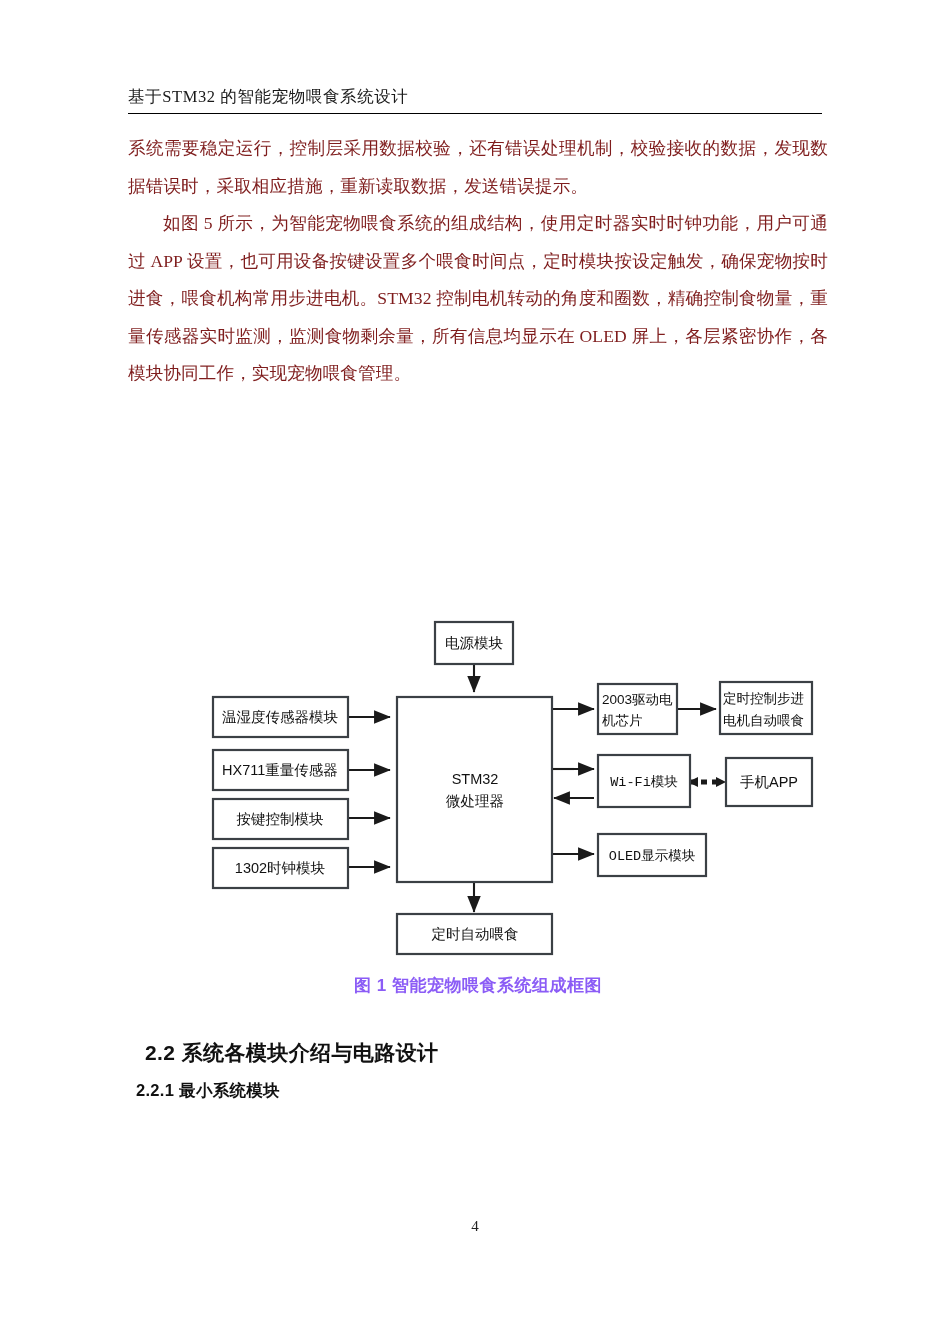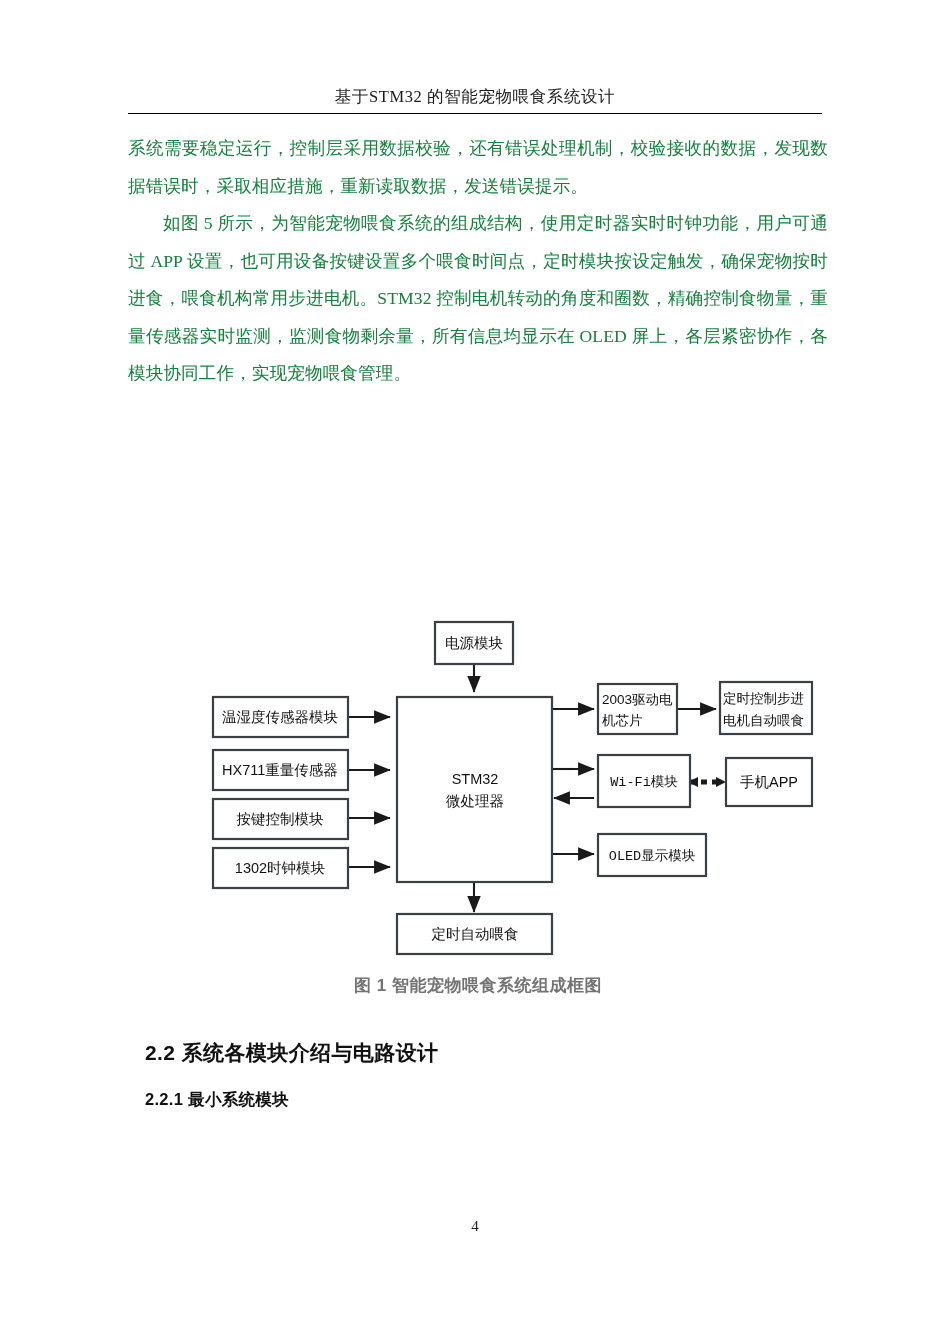--- a/index.html
+++ b/index.html
@@ -9,21 +9,21 @@
     font-family:"Liberation Serif", serif;
     color:#000;
     position:relative;
     overflow:hidden;
   }
   .page{position:absolute;left:0;top:0;width:950px;height:1344px;}
 
   
   .header{
     position:absolute;left:128px;top:86px;width:694px;
-    text-align:center;
+    text-align:left;
   }
   .header-title{
     font-family:"Liberation Serif", serif;
     font-size:16.5px;
     letter-spacing:0.6px;
     color:#1a1a1a;
   }
   .header-rule{
     position:absolute;left:128px;top:113px;width:694px;height:0;
     border-top:1.6px solid #000;
@@ -33,48 +33,48 @@
   .body-text{
     position:absolute;left:128px;top:130px;width:700px;
   }
   p.para{
     margin:0 0 0 0;
     font-size:17.6px;
     line-height:37.5px;
     text-align:justify;
     text-justify:inter-ideograph;
     letter-spacing:0.1px;
-    color:#15803d;
+    color:#7f1d1d;
     text-indent:0;
   }
   p.indent{ text-indent:35px; }
 
   
   .figure{
     position:absolute;left:128px;top:612px;width:700px;height:345px;text-align:center;
   }
   .fig-svg{display:block;}
   .fig-caption{
     position:absolute;left:128px;top:974px;width:700px;
     text-align:center;
     font-size:17px;
     font-family:"Liberation Sans", sans-serif;
     font-weight:700;
-    color:#737373;
+    color:#8b5cf6;
     letter-spacing:0.5px;
   }
 
   
   h2.h2{
     position:absolute;left:128px;top:1022px;margin:17px;
     font-family:"Liberation Sans", sans-serif;
     font-size:21px;font-weight:700;letter-spacing:0.4px;color:#111;
   }
   h3.h3{
-    position:absolute;left:128px;top:1072px;margin:17px;
+    position:absolute;left:128px;top:1072px;margin:8px;
     font-family:"Liberation Sans", sans-serif;
     font-size:16.5px;font-weight:700;letter-spacing:0.3px;color:#111;
   }
   .tail-text{
     position:absolute;left:128px;top:1106px;width:700px;
   }
 
   
   .page-number{
     position:absolute;left:0;top:1218px;width:950px;

